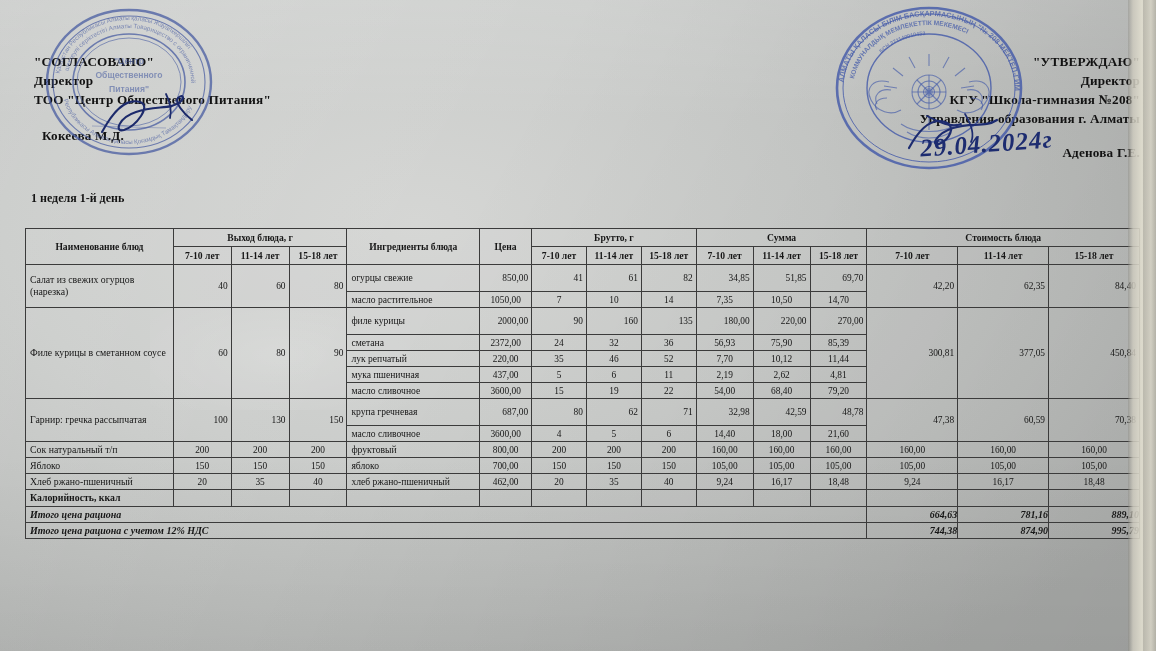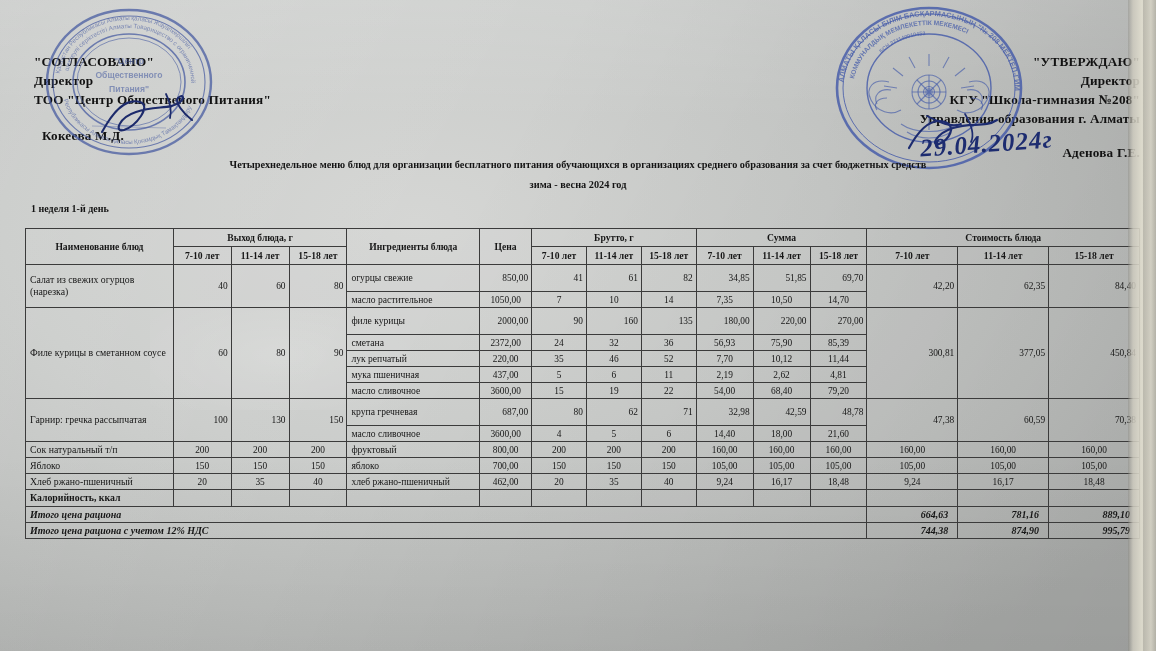--- a/index.html
+++ b/index.html
@@ -95,22 +95,22 @@
     text-align: center;
     font-size: 10.3px;
     font-weight: bold;
     color: #141414;
     line-height: 20px;
   }
 
   .week-label {
     position: absolute;
     left: 31px;
-    top: 203px;
-    font-size: 10px;
+    top: 191px;
+    font-size: 12px;
     font-weight: bold;
     color: #141414;
   }
 
   
   .stamp {
     position: absolute;
     pointer-events: none;
     color: #3c55a5;
   }
@@ -156,21 +156,21 @@
   .row-tall td { height: 26px; text-align: right; }
   .cal-row td {
     font-weight: bold;
     height: 16px;
   }
   .total-row td {
     font-weight: bold;
     font-style: italic;
     height: 15px;
     text-align: right;
-    padding-right: 9px;
+    padding-right: 0;
     font-size: 10px;
   }
   .total-row td.label {
     text-align: left;
     padding-left: 4px;
   }
 </style>
 </head>
 <body>
 
@@ -276,24 +276,20 @@
   <div class="sign" style="left:905px; top:110px;">
     <svg width="130" height="48" viewBox="0 0 130 48">
       <path d="M4 38 C 16 16, 28 8, 40 12 C 52 16, 44 30, 34 34 C 26 37, 30 24, 48 18 C 66 12, 80 18, 92 10" fill="none" stroke="#1d2c70" stroke-width="2.2" stroke-linecap="round"></path>
       <path d="M22 6 C 34 12, 46 18, 56 14" fill="none" stroke="#1d2c70" stroke-width="1.9" stroke-linecap="round"></path>
       <path d="M60 4 C 66 14, 70 24, 66 32" fill="none" stroke="#1d2c70" stroke-width="1.7" stroke-linecap="round"></path>
     </svg>
   </div>
 
   <div class="sign" style="left:920px; top:130px; color:#1d2c70; font-family:'Liberation Serif',serif; font-size:25px; font-style:italic; font-weight:bold; transform:rotate(-4deg); letter-spacing:1px;">29.04.2024г</div>
 
-  <div class="doc-title">
-    <div>Четырехнедельное меню блюд для организации бесплатного питания обучающихся в организациях среднего образования за счет бюджетных средств</div>
-    <div>зима - весна 2024 год</div>
-  </div>
 
   <div class="week-label">1 неделя 1-й день</div>
 
   <table class="menu-table">
     <colgroup>
       <col style="width:148px">
       <col style="width:58px">
         <col style="width:58px">
         <col style="width:58px">
       <col style="width:133px">

